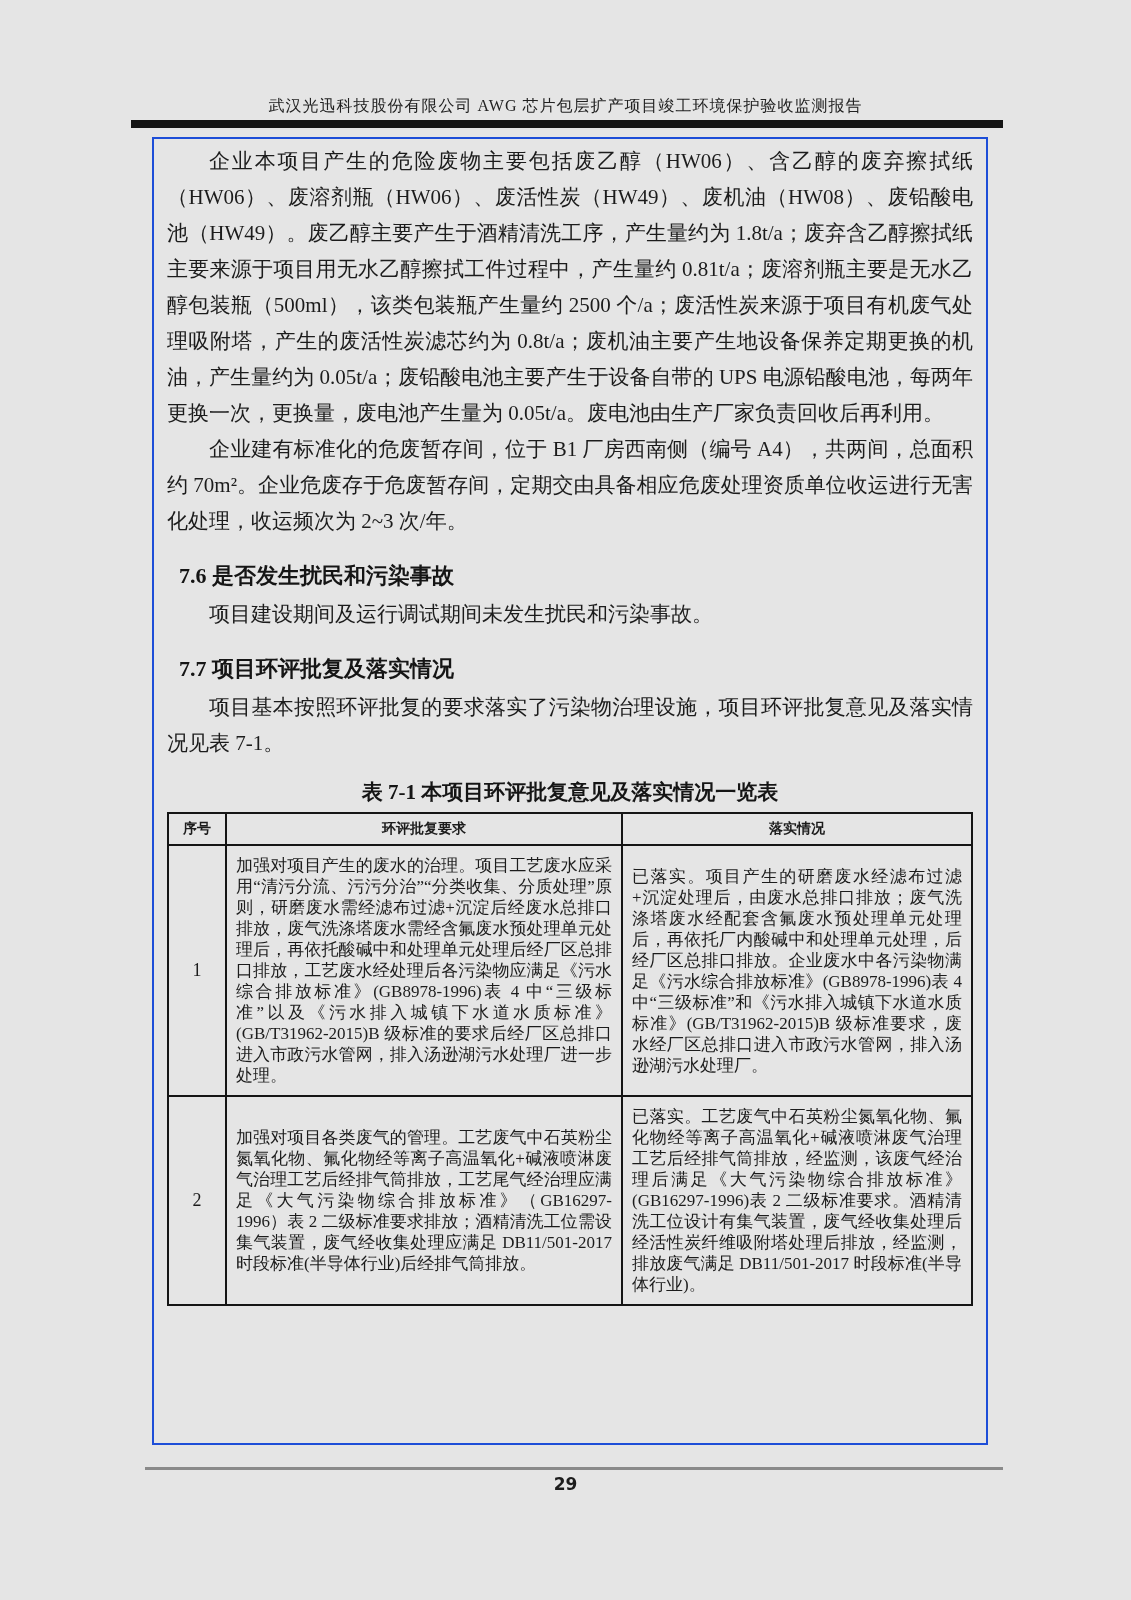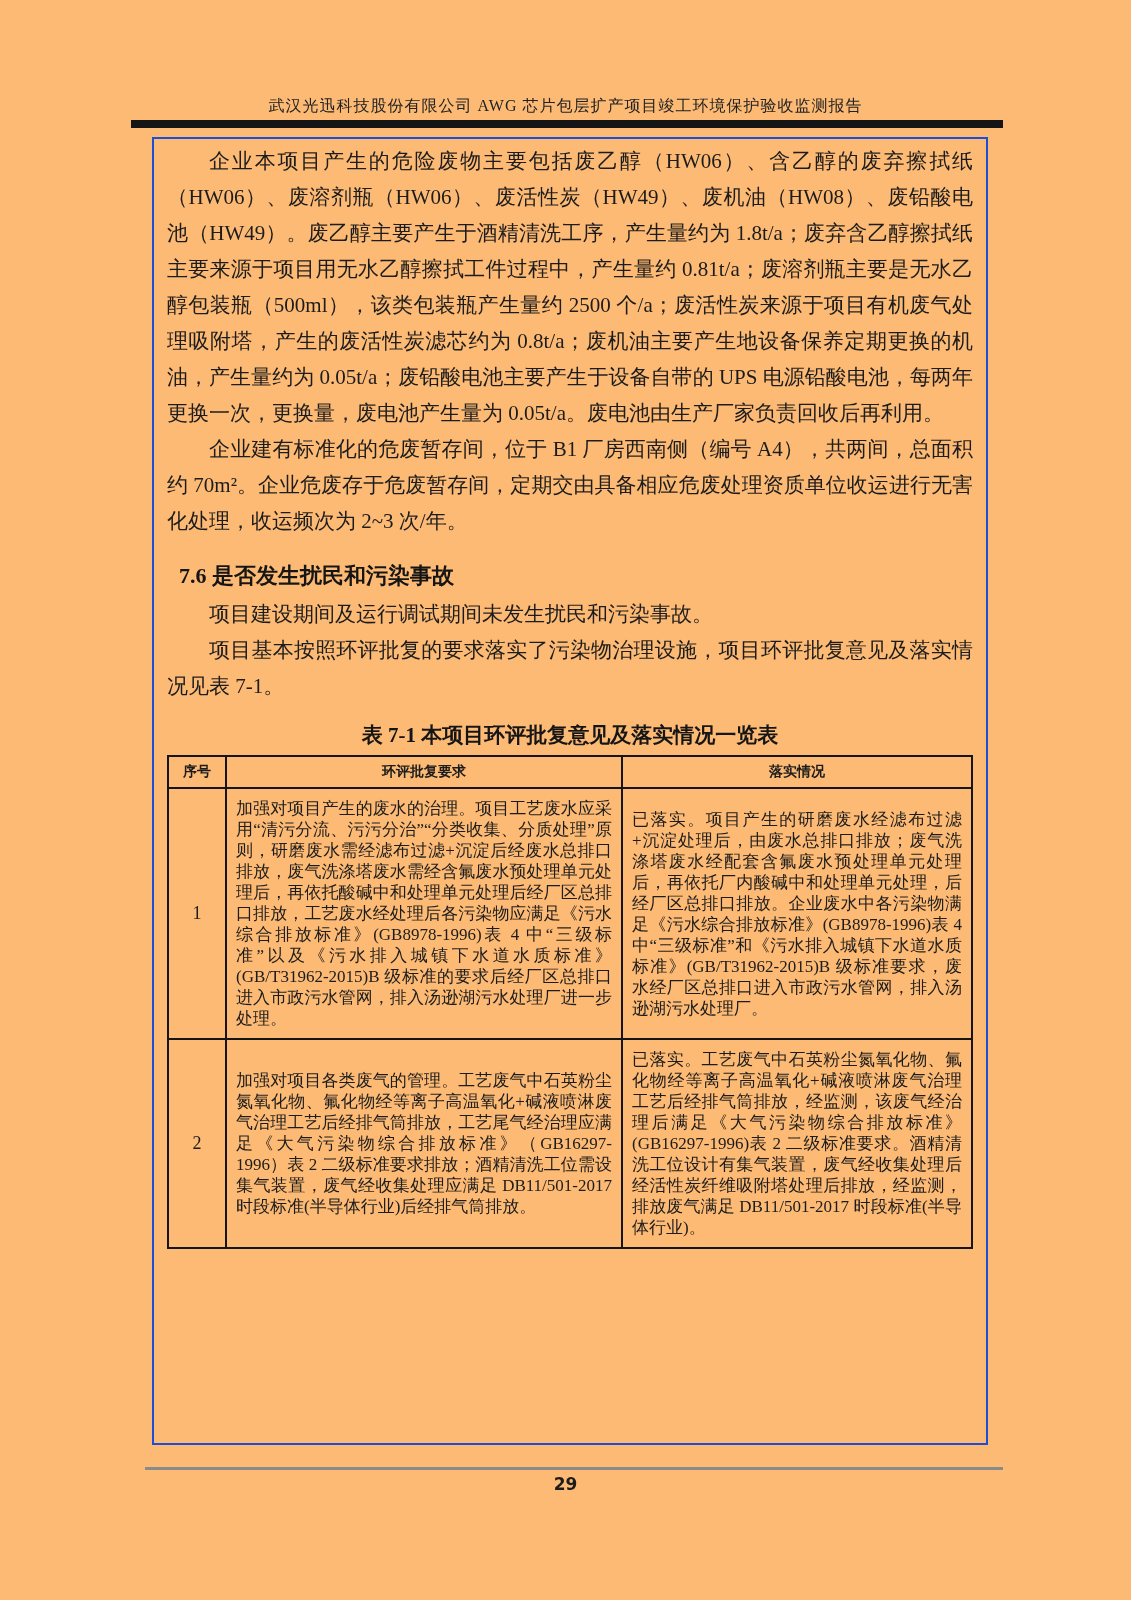--- a/index.html
+++ b/index.html
@@ -1,21 +1,21 @@
 <!DOCTYPE html>
 <html><head>
 <meta charset="utf-8">
 <style>
   * { box-sizing: border-box; }
   html, body { margin: 0; padding: 0; background: #ffffff; }
   .page {
     position: relative;
     width: 1131px;
     height: 1600px;
-    background: #fdba74;
+    background: #e5e5e5;
     font-family: "Liberation Serif", "DejaVu Serif", serif;
     color: #1c1c1c;
     overflow: hidden;
   }
   .doc-header {
     position: absolute;
     top: 96px;
     left: 0;
     width: 100%;
     text-align: center;
@@ -125,20 +125,21 @@
   <div class="content-box">
 
     <p class="body-para para-1">企业本项目产生的危险废物主要包括废乙醇（HW06）、含乙醇的废弃擦拭纸（HW06）、废溶剂瓶（HW06）、废活性炭（HW49）、废机油（HW08）、废铅酸电池（HW49）。废乙醇主要产生于酒精清洗工序，产生量约为 1.8t/a；废弃含乙醇擦拭纸主要来源于项目用无水乙醇擦拭工件过程中，产生量约 0.81t/a；废溶剂瓶主要是无水乙醇包装瓶（500ml），该类包装瓶产生量约 2500 个/a；废活性炭来源于项目有机废气处理吸附塔，产生的废活性炭滤芯约为 0.8t/a；废机油主要产生地设备保养定期更换的机油，产生量约为 0.05t/a；废铅酸电池主要产生于设备自带的 UPS 电源铅酸电池，每两年更换一次，更换量，废电池产生量为 0.05t/a。废电池由生产厂家负责回收后再利用。</p>
 
     <p class="body-para para-2">企业建有标准化的危废暂存间，位于 B1 厂房西南侧（编号 A4），共两间，总面积约 70m²。企业危废存于危废暂存间，定期交由具备相应危废处理资质单位收运进行无害化处理，收运频次为 2~3 次/年。</p>
 
     <h2 class="sec-heading">7.6 是否发生扰民和污染事故</h2>
 
     <p class="body-para after-heading">项目建设期间及运行调试期间未发生扰民和污染事故。</p>
 
+    <h2 class="sec-heading">7.7 项目环评批复及落实情况</h2>
 
     <p class="body-para after-heading">项目基本按照环评批复的要求落实了污染物治理设施，项目环评批复意见及落实情况见表 7-1。</p>
 
     <div class="table-title">表 7-1 本项目环评批复意见及落实情况一览表</div>
 
     <table class="env-table">
       <thead>
         <tr>
           <th class="cell-no">序号</th>
           <th class="col-req">环评批复要求</th>

